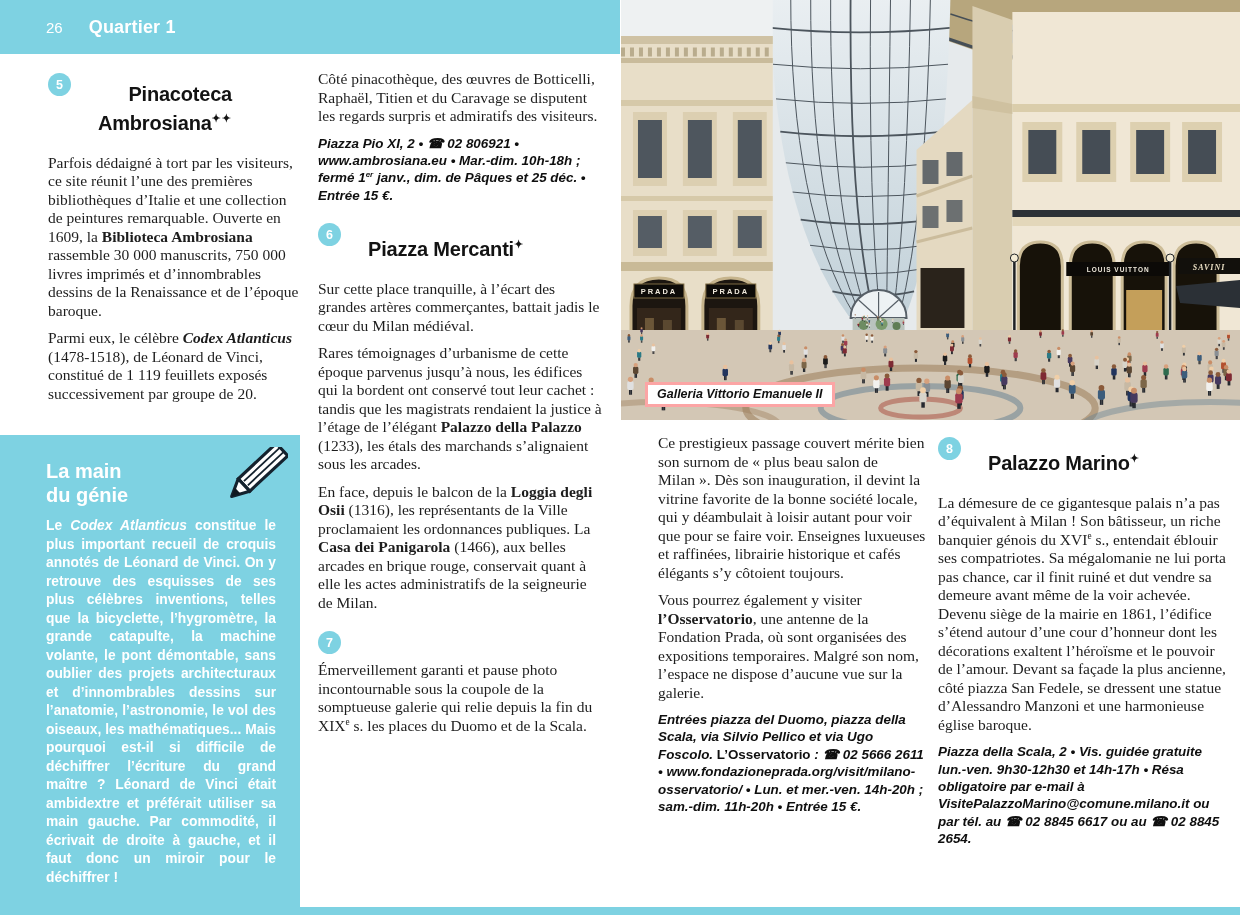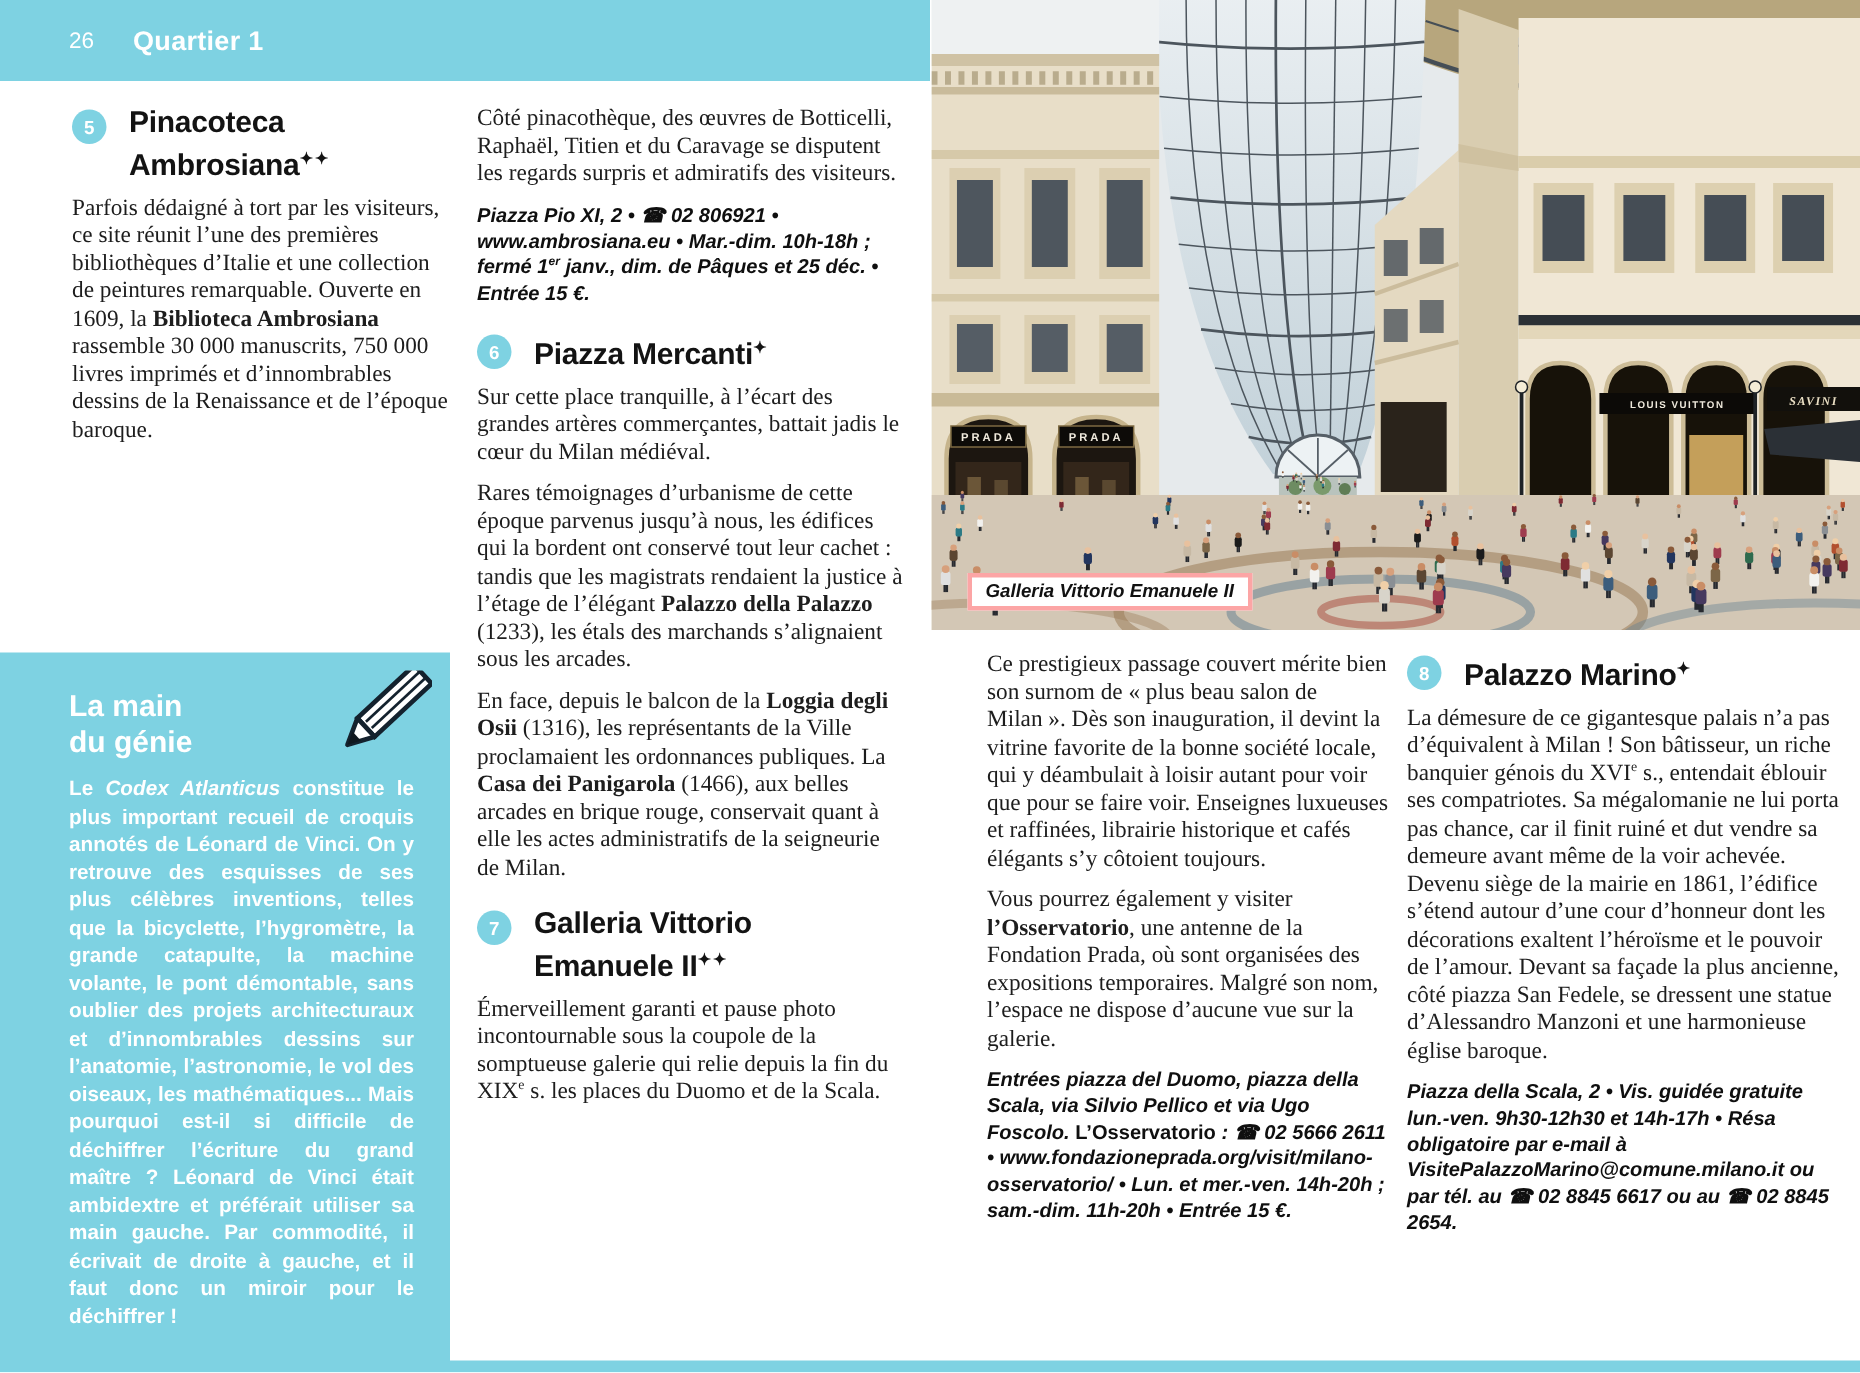--- a/index.html
+++ b/index.html
@@ -17,21 +17,21 @@
   .col{position:absolute;}
   #col1{left:48px;top:70px;width:252px;}
   #col2{left:318px;top:70px;width:284px;}
   #col3{left:658px;top:434px;width:268px;}
   #col4{left:938px;top:434px;width:292px;}
 
   .art-head{display:flex;align-items:flex-start;gap:15px;margin:0 0 7px;}
   .art-head.mt{margin-top:16px;}
   .badge{flex:none;width:23px;height:23px;border-radius:50%;background:var(--teal);color:#fff;
          font-size:12.5px;font-weight:700;display:flex;align-items:center;justify-content:center;margin-top:3px;}
-  .art-title{margin:0;font-size:20px;line-height:24px;font-weight:700;color:#131313;letter-spacing:-.2px;}
+  .art-title{margin:12px;font-size:20px;line-height:24px;font-weight:700;color:#131313;letter-spacing:-.2px;text-align:right;}
   .stars{font-size:11px;vertical-align:super;letter-spacing:1px;}
 
   .bp{font-family:"Liberation Serif",serif;font-size:15.5px;line-height:18.5px;color:#1d1d1d;margin:0 0 9px;}
   .info{font-size:13.4px;line-height:17.4px;font-weight:700;font-style:italic;color:#0f0f0f;margin:3px 0 13px;}
 
   .s-b{font-weight:700}
   .s-i{font-style:italic}
   .s-bi{font-weight:700;font-style:italic}
   .s-sup{vertical-align:super;font-size:.6em;line-height:0}
   .s-st{font-weight:700;font-style:normal}
@@ -64,20 +64,21 @@
     <span class="section-title">Quartier 1</span>
   </div>
 
   <div class="col" id="col1">
     <div class="art-head">
       <span class="badge">5</span>
       <h2 class="art-title"><span>Pinacoteca</span><br>
         <span>Ambrosiana</span><span class="stars">✦✦</span></h2>
     </div>
     <p class="bp"><span>Parfois dédaigné à tort par les visiteurs, ce site réunit l’une des premières bibliothèques d’Italie et une collection de peintures remarquable. Ouverte en 1609, la </span><span class="s-b">Biblioteca Ambrosiana</span><span> rassemble 30&nbsp;000 manuscrits, 750&nbsp;000 livres imprimés et d’innombrables dessins de la Renaissance et de l’époque baroque.</span></p>
+    <p class="bp"><span>Parmi eux, le célèbre </span><span class="s-bi">Codex Atlanticus</span><span> (1478-1518), de Léonard de Vinci, constitué de 1&nbsp;119 feuillets exposés successivement par groupe de 20.</span></p>
   </div>
 
   <div class="teal-box">
     <svg class="pencil" width="78" height="78" viewBox="0 0 78 78">
       <g transform="translate(34,38) rotate(-43) scale(1.3)">
         <rect x="0" y="-6.5" width="40" height="13" fill="#fff" stroke="#14222e" stroke-width="2.4"></rect>
         <line x1="2" y1="-2.2" x2="40" y2="-2.2" stroke="#14222e" stroke-width="1.4"></line>
         <line x1="2" y1="2.2" x2="40" y2="2.2" stroke="#14222e" stroke-width="1.4"></line>
         <polygon points="0,-6.5 -13,0 0,6.5" fill="#fff" stroke="#14222e" stroke-width="2.4" stroke-linejoin="round"></polygon>
         <polygon points="-13,0 -6.5,-3.2 -6.5,3.2" fill="#10181f"></polygon>
@@ -95,22 +96,20 @@
     <div class="art-head mt">
       <span class="badge">6</span>
       <h2 class="art-title"><span>Piazza Mercanti</span><span class="stars">✦</span></h2>
     </div>
     <p class="bp"><span>Sur cette place tranquille, à l’écart des grandes artères commerçantes, battait jadis le cœur du Milan médiéval.</span></p>
     <p class="bp"><span>Rares témoignages d’urbanisme de cette époque parvenus jusqu’à nous, les édifices qui la bordent ont conservé tout leur cachet&nbsp;: tandis que les magistrats rendaient la justice à l’étage de l’élégant </span><span class="s-b">Palazzo della Palazzo</span><span> (1233), les étals des marchands s’alignaient sous les arcades.</span></p>
     <p class="bp"><span>En face, depuis le balcon de la </span><span class="s-b">Loggia degli Osii</span><span> (1316), les représentants de la Ville proclamaient les ordonnances publiques. La </span><span class="s-b">Casa dei Panigarola</span><span> (1466), aux belles arcades en brique rouge, conservait quant à elle les actes administratifs de la seigneurie de Milan.</span></p>
 
     <div class="art-head mt">
       <span class="badge">7</span>
-      <h2 class="art-title"><span>Galleria Vittorio</span><br>
-        <span>Emanuele II</span><span class="stars">✦✦</span></h2>
     </div>
     <p class="bp"><span>Émerveillement garanti et pause photo incontournable sous la coupole de la somptueuse galerie qui relie depuis la fin du XIX</span><span class="s-sup">e</span><span> s. les places du Duomo et de la Scala.</span></p>
   </div>
 
   <div class="photo-wrap">
     <svg id="gal-svg" viewBox="0 0 620 420" width="619" height="420" preserveAspectRatio="none">
       <defs>
         <linearGradient id="glassGrad" x1="0" y1="0" x2="0" y2="1">
           <stop offset="0" stop-color="#eaeff2"></stop>
             <stop offset="1" stop-color="#c2d1d9"></stop>

